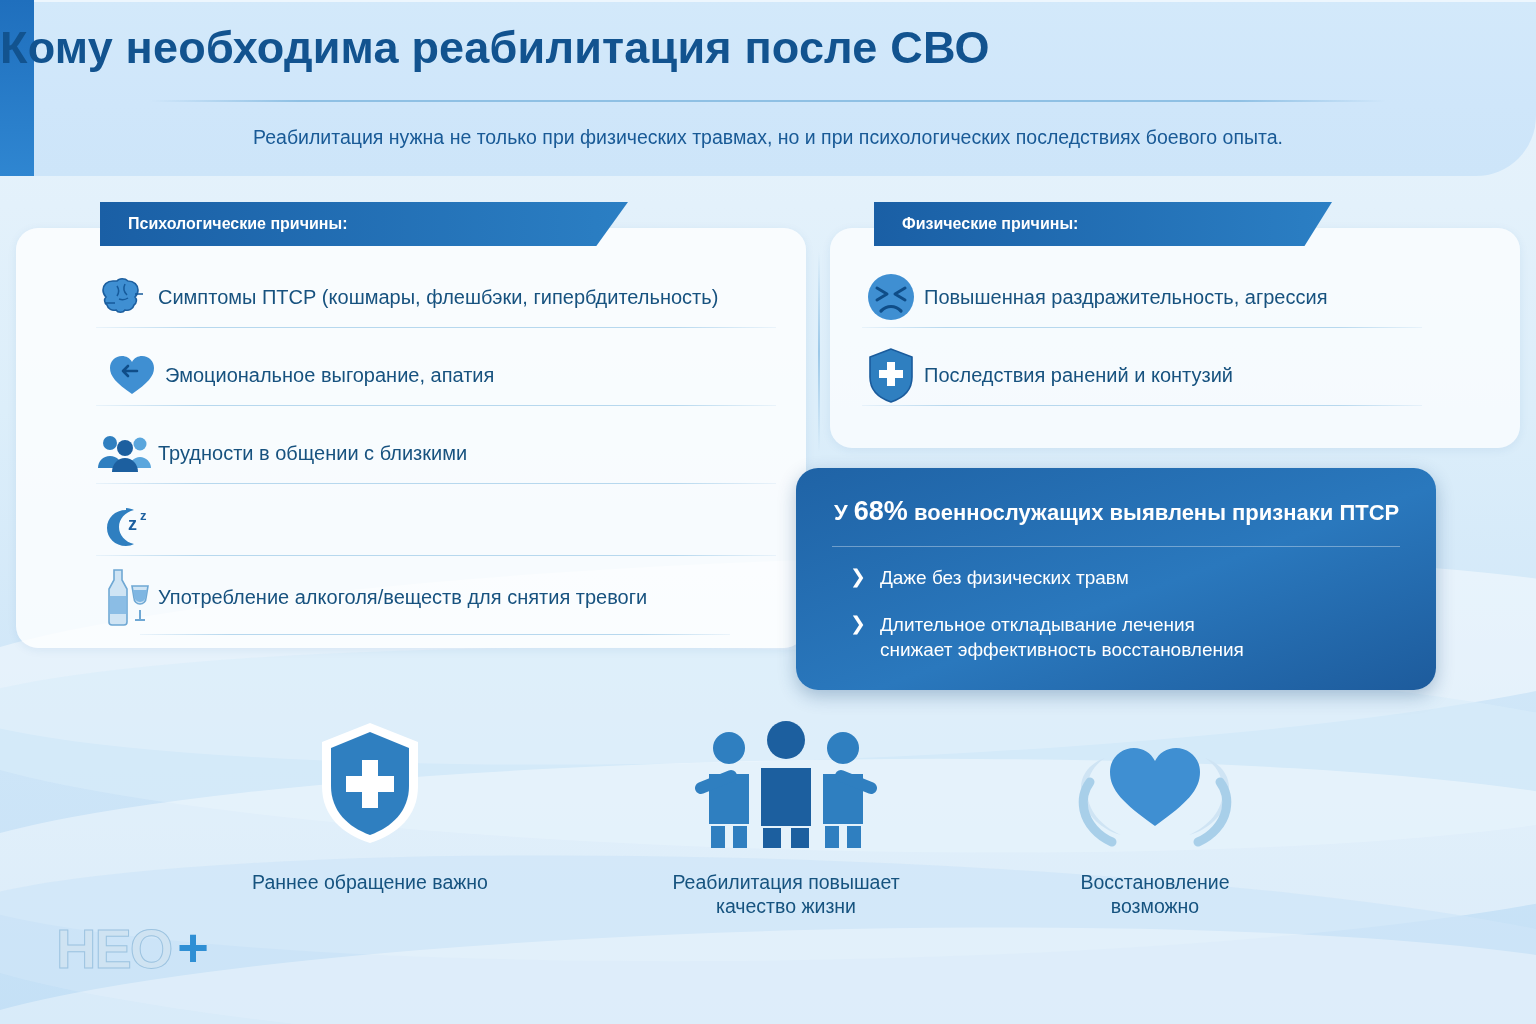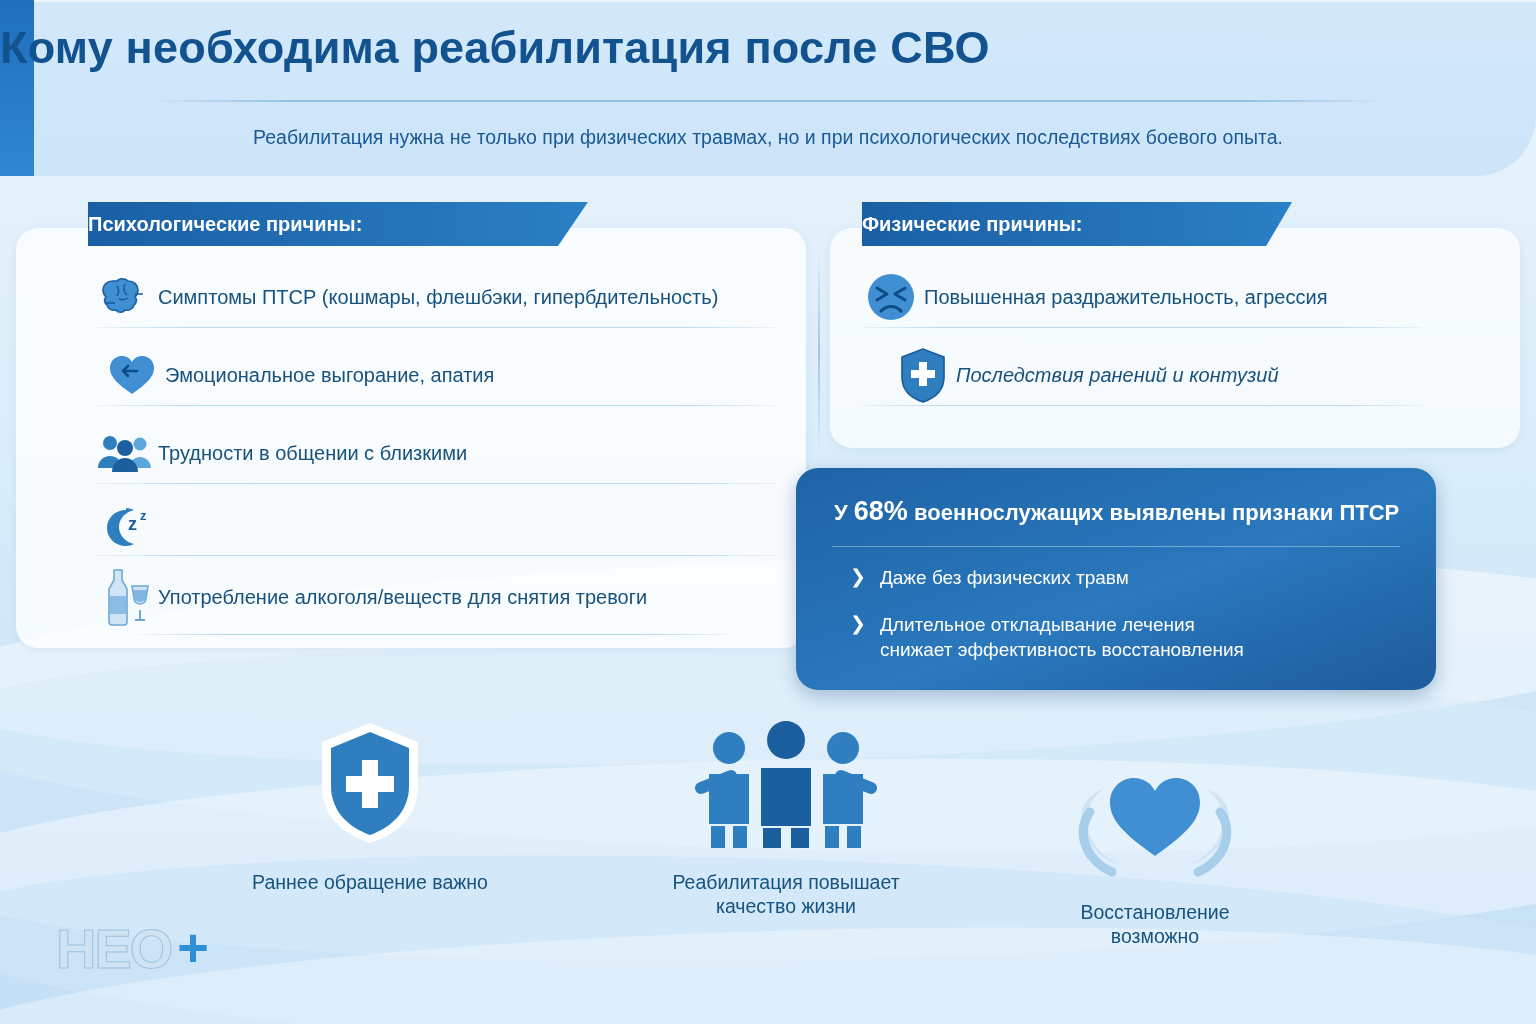--- a/index.html
+++ b/index.html
@@ -52,23 +52,24 @@
   .panel{
     position:absolute;background:rgba(255,255,255,.80);
     border-radius:22px;box-shadow:0 2px 10px rgba(30,90,150,.08);
   }
   #left-panel{left:16px;top:228px;width:790px;height:420px;}
   #right-panel{left:830px;top:228px;width:690px;height:220px;
     background:rgba(255,255,255,.72);}
 
   .ribbon{
     position:absolute;height:44px;display:flex;align-items:center;
-    color:#ffffff;font-size:20px;font-weight:bold;
+    color:#ffffff;font-size:16px;font-weight:bold;padding-left:28px;
     background:linear-gradient(90deg,#1a5fa5,#2b7fc4);
     box-shadow:0 2px 6px rgba(20,70,120,.25);
+    margin-left:12px;
   }
   #left-ribbon{left:88px;top:202px;width:500px;
     clip-path:polygon(0 0,100% 0,94% 100%,0 100%);}
   #right-ribbon{left:862px;top:202px;width:430px;
     clip-path:polygon(0 0,100% 0,94% 100%,0 100%);}
 
   .divider-v{
     position:absolute;left:818px;top:252px;width:2px;height:200px;
     background:linear-gradient(180deg,rgba(140,190,230,0),#9cc8e8,rgba(140,190,230,0));
   }
@@ -207,21 +208,21 @@
       <svg width="56" height="56" viewBox="0 0 56 56">
         <circle cx="28" cy="28" r="23" fill="#3f8fd2"></circle>
         <path d="M14 19l10 6-10 6m28-12l-10 6 10 6" fill="none" stroke="#0f4d88" stroke-width="3" stroke-linecap="round" stroke-linejoin="round"></path>
         <path d="M18 42c6-6 14-6 20 0" fill="none" stroke="#0f4d88" stroke-width="3.2" stroke-linecap="round"></path>
       </svg>
     </span>
     <span class="txt">Повышенная раздражительность, агрессия</span>
   </div>
   <div class="row-rule" style="left:862px;top:327px;width:560px;"></div>
 
-  <div class="row" style="left:894px;top:346px;font-style:italic;">
+  <div class="row" style="left:862px;top:346px;">
     <span class="ico">
       <svg width="54" height="58" viewBox="0 0 54 58">
         <path d="M27 3 6 11v20c0 13 9 21 21 25 12-4 21-12 21-25V11z" fill="#2f7fc0" stroke="#1a5b9c" stroke-width="1.6"></path>
         <path d="M23 16h8v8h8v8h-8v8h-8v-8h-8v-8h8z" fill="#ffffff"></path>
       </svg>
     </span>
     <span class="txt">Последствия ранений и контузий</span>
   </div>
   <div class="row-rule" style="left:862px;top:405px;width:560px;"></div>
 
@@ -265,21 +266,21 @@
         <circle cx="105" cy="22" r="19" fill="#1c5f9f"></circle>
         <path d="M80 50h50v58H80z" fill="#1c5f9f"></path>
         <path d="M82 110h18v20H82zM110 110h18v20h-18z" fill="#1c5f9f"></path>
         <path d="M20 70l30-12m140 12l-30-12" stroke="#2f7fc0" stroke-width="12" stroke-linecap="round" fill="none"></path>
       </svg>
     </span>
     <div class="cap" style="white-space:pre-line;">Реабилитация повышает
 качество жизни</div>
   </div>
 
-  <div class="feature" style="left:1010px;top:748px;width:290px;">
+  <div class="feature" style="left:1010px;top:718px;width:290px;">
     <span>
       <svg width="190" height="130" viewBox="0 0 190 130">
         <path d="M95 108C63 85 50 72 50 54c0-14 11-24 24-24 9 0 17 5 21 13 4-8 12-13 21-13 13 0 24 10 24 24 0 18-13 31-45 54z" fill="#3f8fd2"></path>
         <path d="M45 40c-10 6-18 18-18 32 0 20 14 36 34 45-22-6-40-24-40-48 0-12 9-24 24-29z" fill="#cfe4f4"></path>
         <path d="M145 40c10 6 18 18 18 32 0 20-14 36-34 45 22-6 40-24 40-48 0-12-9-24-24-29z" fill="#cfe4f4"></path>
         <path d="M30 64c-6 8-8 18-6 28 3 14 14 26 28 32" fill="none" stroke="#a8cfe9" stroke-width="9" stroke-linecap="round"></path>
         <path d="M160 64c6 8 8 18 6 28-3 14-14 26-28 32" fill="none" stroke="#a8cfe9" stroke-width="9" stroke-linecap="round"></path>
       </svg>
     </span>
     <div class="cap" style="white-space:pre-line;">Восстановление

